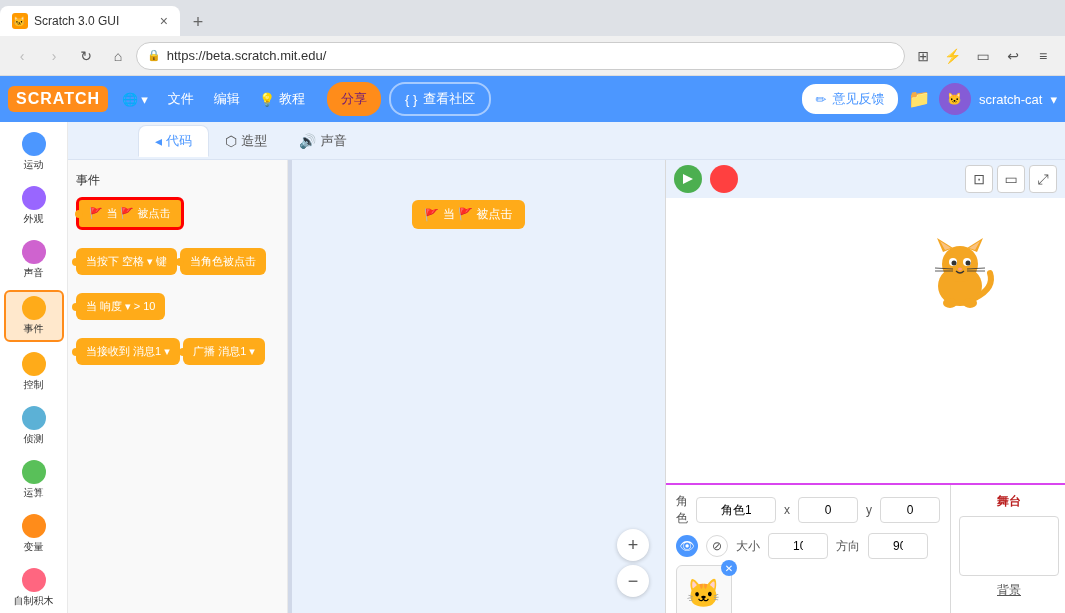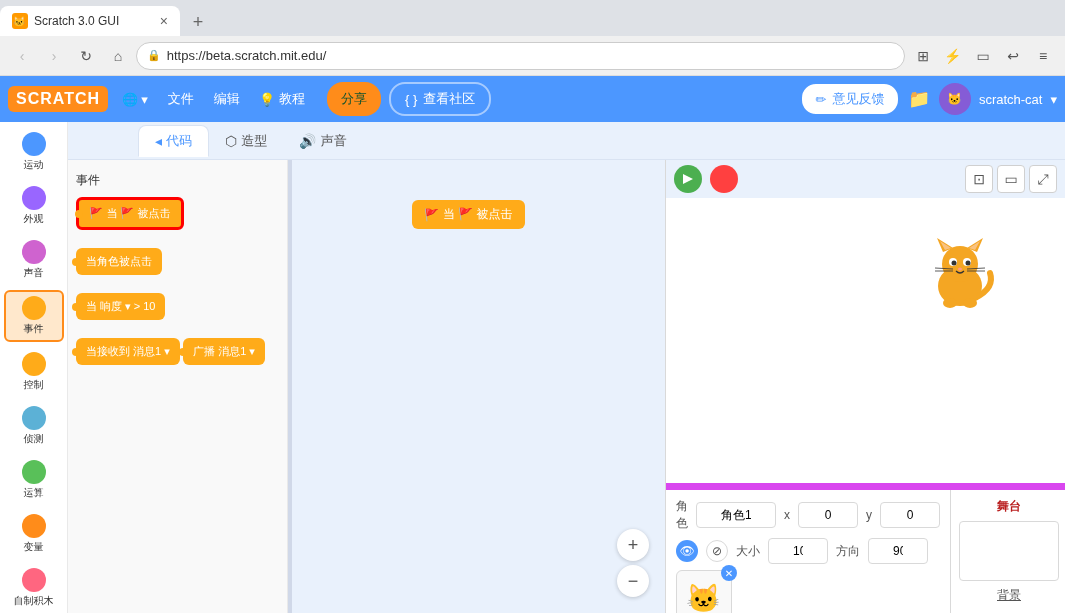--- a/index.html
+++ b/index.html
@@ -23,21 +23,21 @@
     
     .scratch-app { width: 100%; height: calc(613px - 76px); display: flex; flex-direction: column; }
 
     
     .scratch-header { background: #4c97ff; height: 46px; display: flex; align-items: center; padding: 0 8px; gap: 6px; }
     .scratch-logo { background: #ff8c1a; border-radius: 6px; padding: 4px 8px; font-weight: bold; font-size: 16px; color: #fff; letter-spacing: 1px; display: flex; align-items: center; }
     .header-menu { display: flex; align-items: center; gap: 4px; }
     .header-menu-item { color: #fff; padding: 4px 8px; cursor: pointer; display: flex; align-items: center; gap: 3px; font-size: 13px; }
     .header-project-name { background: #855cd6; color: #fff; border: none; padding: 4px 16px; height: 30px; border-radius: 4px; font-size: 13px; margin-left: 8px; min-width: 140px; text-align: center; }
     .header-btn { padding: 6px 14px; border-radius: 16px; border: none; cursor: pointer; font-size: 13px; display: flex; align-items: center; gap: 6px; }
-    .btn-share { background: #ff8c1a; color: #14532d; }
+    .btn-share { background: #ff8c1a; color: #701a75; }
     .btn-community { background: transparent; color: #fff; border: 2px solid rgba(255,255,255,0.5); }
     .btn-feedback { background: #fff; color: #4c97ff; border: 2px solid #4c97ff; }
     .header-right { margin-left: auto; display: flex; align-items: center; gap: 8px; }
     .header-icon-btn { color: #fff; font-size: 18px; cursor: pointer; }
     .user-avatar { width: 32px; height: 32px; background: #855cd6; border-radius: 50%; overflow: hidden; display: flex; align-items: center; justify-content: center; }
     .user-name { color: #fff; font-size: 13px; }
 
     
     .scratch-tabs { background: #e9f1fc; display: flex; align-items: center; height: 38px; padding-left: 70px; border-bottom: 1px solid #d9e3f2; }
     .scratch-tab { display: flex; align-items: center; gap: 4px; padding: 6px 16px; cursor: pointer; border-radius: 8px 8px 0 0; font-size: 13px; color: #555; }
@@ -79,21 +79,21 @@
     
     .stage-area { width: 400px; border-left: 1px solid #d9d9d9; display: flex; flex-direction: column; }
     .stage-toolbar { background: #e9f1fc; display: flex; align-items: center; justify-content: flex-end; height: 38px; padding: 0 8px; gap: 4px; }
     .stage-toolbar-btn { width: 28px; height: 28px; background: #fff; border-radius: 4px; display: flex; align-items: center; justify-content: center; cursor: pointer; font-size: 14px; color: #555; border: 1px solid #d0d0d0; }
     .green-flag { width: 28px; height: 28px; background: #4caf50; border-radius: 50%; display: flex; align-items: center; justify-content: center; cursor: pointer; }
     .red-stop { width: 28px; height: 28px; background: #ff4040; border-radius: 50%; cursor: pointer; }
     .stage-controls { display: flex; align-items: center; gap: 8px; margin-right: auto; }
     .stage-canvas { flex: 1; background: #fff; position: relative; }
 
     
-    .sprite-panel { height: 130px; background: #fff; border-top: 7px solid #d946ef; display: flex; }
+    .sprite-panel { height: 130px; background: #fff; border-top: 2px solid #d946ef; display: flex; }
     .sprite-info-row { display: flex; align-items: center; gap: 8px; margin-bottom: 6px; }
     .sprite-label { font-size: 12px; color: #555; }
     .sprite-input { height: 26px; border: 1px solid #d9d9d9; border-radius: 4px; padding: 0 24px; font-size: 12px; width: 80px; text-align: center; }
     .sprite-small-input { width: 60px; }
     .sprite-thumb { width: 56px; height: 56px; border: 1px solid #d9d9d9; border-radius: 6px; margin-right: 8px; display: flex; align-items: center; justify-content: center; font-size: 28px; background: #f9f9f9; position: relative; cursor: pointer; }
     .sprite-thumb-del { position: absolute; top: -6px; right: -6px; width: 16px; height: 16px; background: #4c97ff; border-radius: 50%; display: flex; align-items: center; justify-content: center; font-size: 10px; color: #fff; }
     .sprite-icon { width: 22px; height: 22px; border-radius: 50%; display: flex; align-items: center; justify-content: center; cursor: pointer; font-size: 12px; }
     .icon-eye { background: #4c97ff; color: #fff; }
     .icon-ghost { background: #fff; border: 1px solid #d9d9d9; color: #555; }
     .stage-side { width: 120px; border-left: 1px solid #d9d9d9; padding: 8px; }
@@ -257,20 +257,23 @@
         <div class="blocks-panel">
           <div class="blocks-section-title">事件</div>
 
           <div class="block highlight">
             <span style="color:#fff; font-size:11px;">🚩</span>
             <span>当 🚩 被点击</span>
           </div>
 
           <div class="block-spacer"></div>
 
+          <div class="block">
+            <span>当按下 空格 ▾ 键</span>
+          </div>
 
           <div class="block">
             <span>当角色被点击</span>
           </div>
 
 
           <div class="block-spacer"></div>
 
           <div class="block">
             <span>当 响度 ▾ &gt; 10</span>

